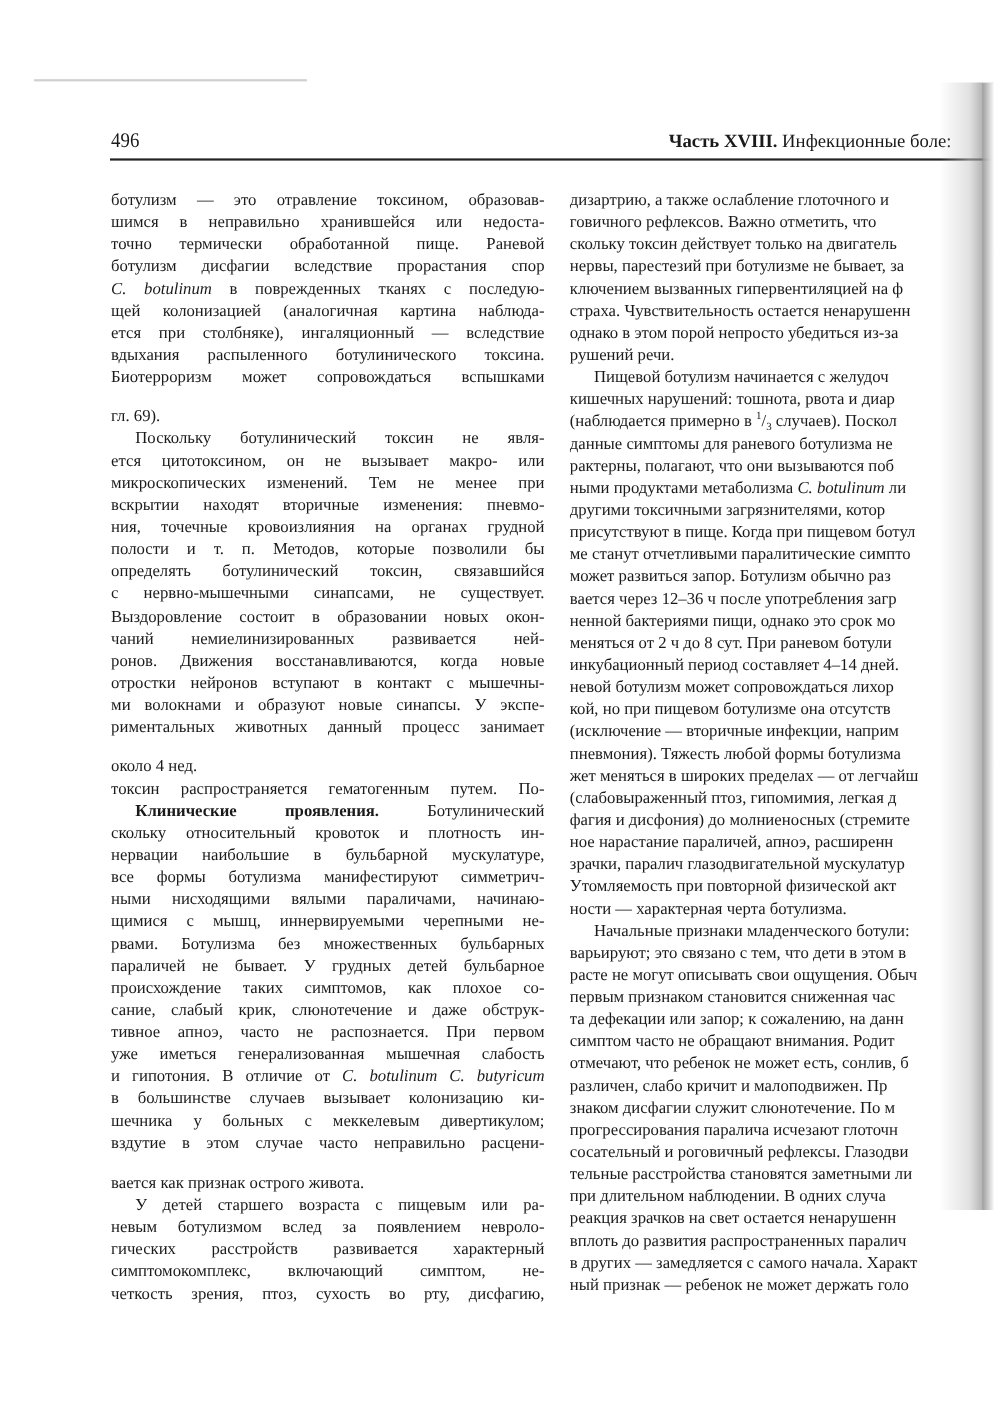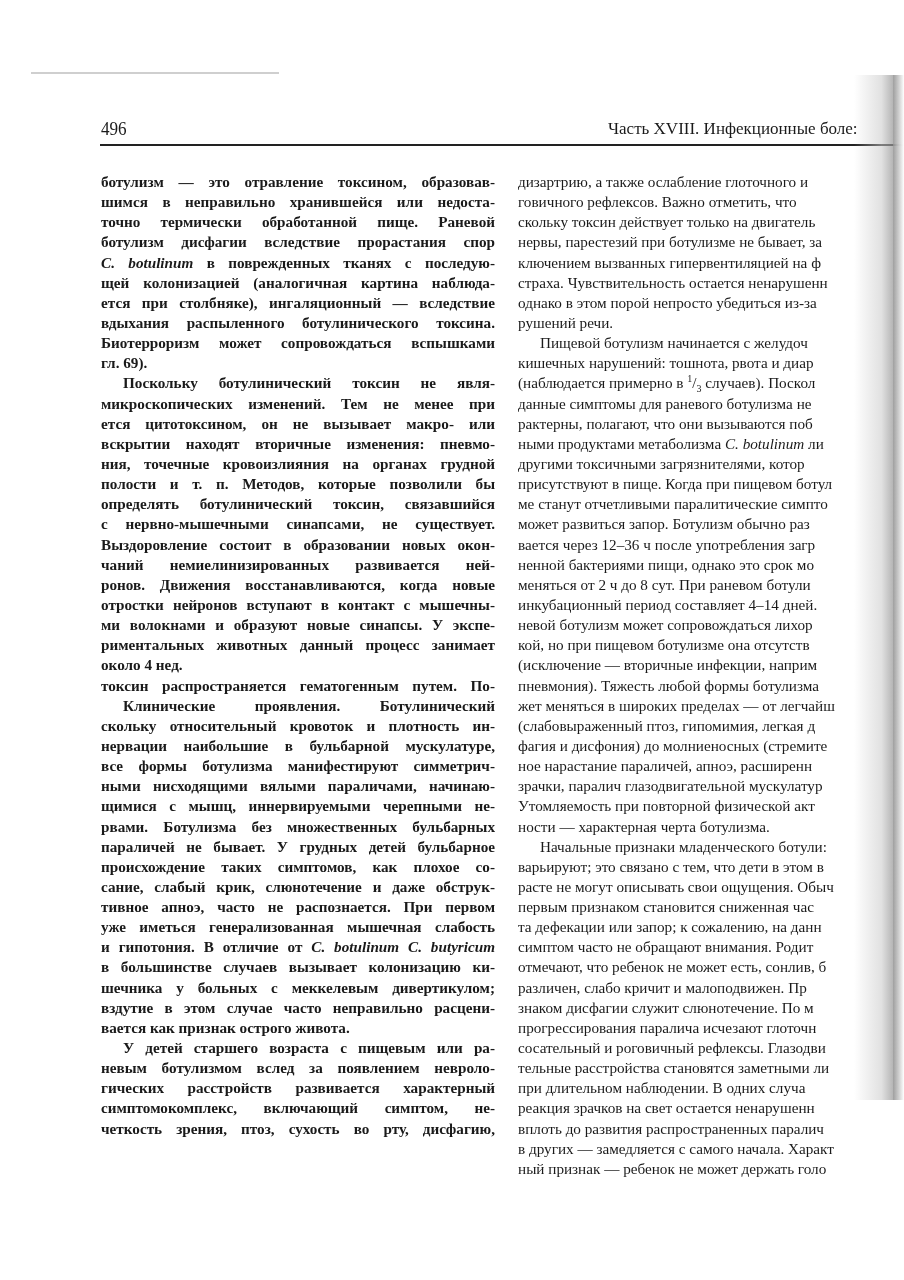--- a/index.html
+++ b/index.html
@@ -79,21 +79,21 @@
     }
     .running-title {
       position: absolute;
       left: 507px;
       top: 1px;
       font-size: 17px;
       white-space: nowrap;
       font-family: "Liberation Serif", serif;
     }
     .running-title b {
-      font-weight: normal;
+      font-weight: bold;
     }
     .head-rule {
       position: absolute;
       left: 100px;
       top: 144px;
       width: 810px;
       height: 2px;
       background: #222;
     }
     .column {
@@ -105,24 +105,24 @@
     }
     .col-left { left: 101px; width: 394px; }
     .col-right { left: 518px; width: 420px; white-space: nowrap; text-align: left; }
     .col-left .line {
       display: block;
       text-align: justify;
       text-align-last: justify;
       white-space: nowrap;
       overflow: hidden;
       height: 20.15px;
-      font-weight: bold;
     }
     .col-left .line.last {
       text-align-last: left;
+      margin-top: 16px;
     }
     .col-right .line {
       display: block;
       height: 20.15px;
       overflow: hidden;
     }
     .indent { padding-left: 22px; }
     sup, sub { font-size: 10px; line-height: 0; }
   </style>
 </head>
@@ -145,22 +145,22 @@
   <span class="line">шимся в неправильно хранившейся или недоста-</span>
   <span class="line">точно термически обработанной пище. Раневой</span>
   <span class="line">ботулизм дисфагии вследствие прорастания спор</span>
   <span class="line"><i>C. botulinum</i> в поврежденных тканях с последую-</span>
   <span class="line">щей колонизацией (аналогичная картина наблюда-</span>
   <span class="line">ется при столбняке), ингаляционный — вследствие</span>
   <span class="line">вдыхания распыленного ботулинического токсина.</span>
   <span class="line">Биотерроризм может сопровождаться вспышками</span>
   <span class="line last">гл. 69).</span>
   <span class="line indent">Поскольку ботулинический токсин не явля-</span>
+  <span class="line">ется цитотоксином, он не вызывает макро- или</span>
   <span class="line">микроскопических изменений. Тем не менее при</span>
-  <span class="line">ется цитотоксином, он не вызывает макро- или</span>
   <span class="line">вскрытии находят вторичные изменения: пневмо-</span>
   <span class="line">ния, точечные кровоизлияния на органах грудной</span>
   <span class="line">полости и т. п. Методов, которые позволили бы</span>
   <span class="line">определять ботулинический токсин, связавшийся</span>
   <span class="line">с нервно-мышечными синапсами, не существует.</span>
   <span class="line">Выздоровление состоит в образовании новых окон-</span>
   <span class="line">чаний немиелинизированных развивается ней-</span>
   <span class="line">ронов. Движения восстанавливаются, когда новые</span>
   <span class="line">отростки нейронов вступают в контакт с мышечны-</span>
   <span class="line">ми волокнами и образуют новые синапсы. У экспе-</span>

